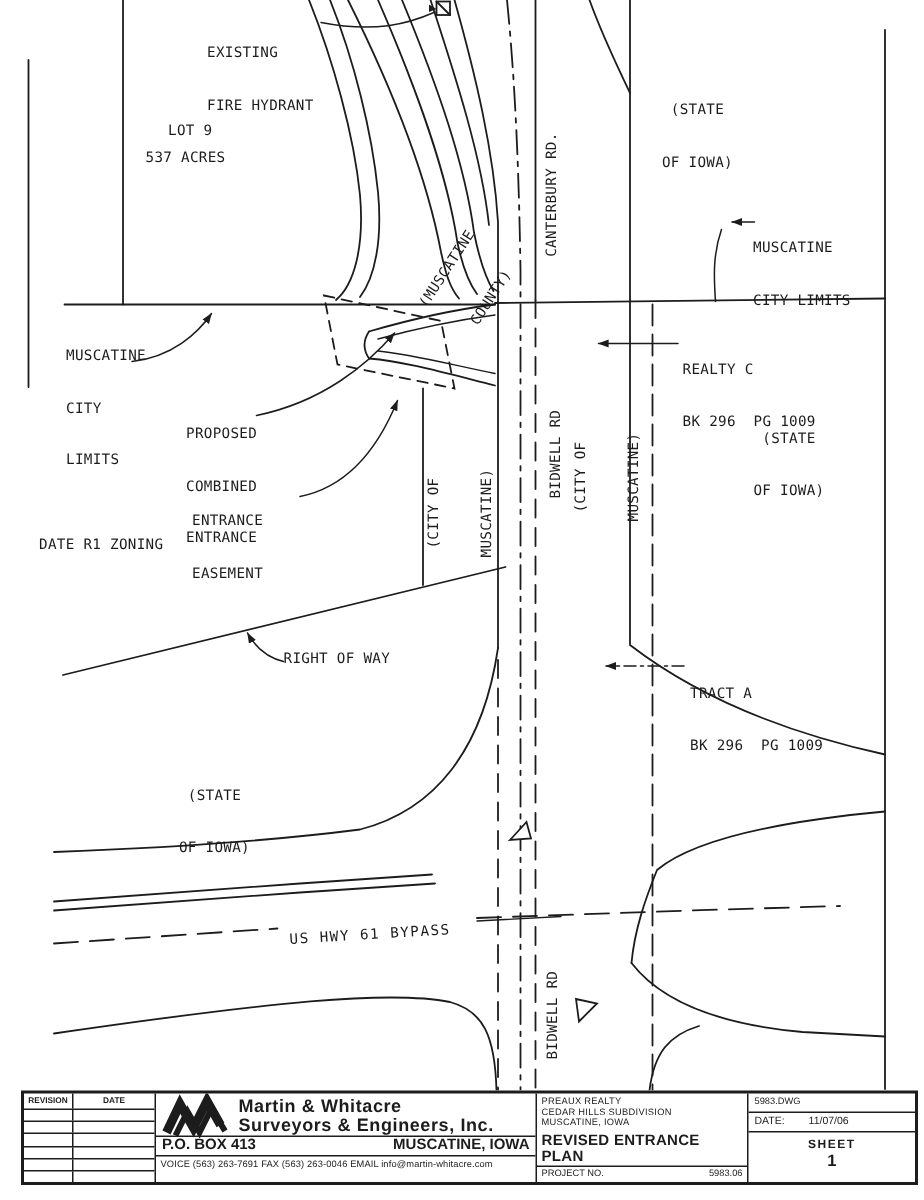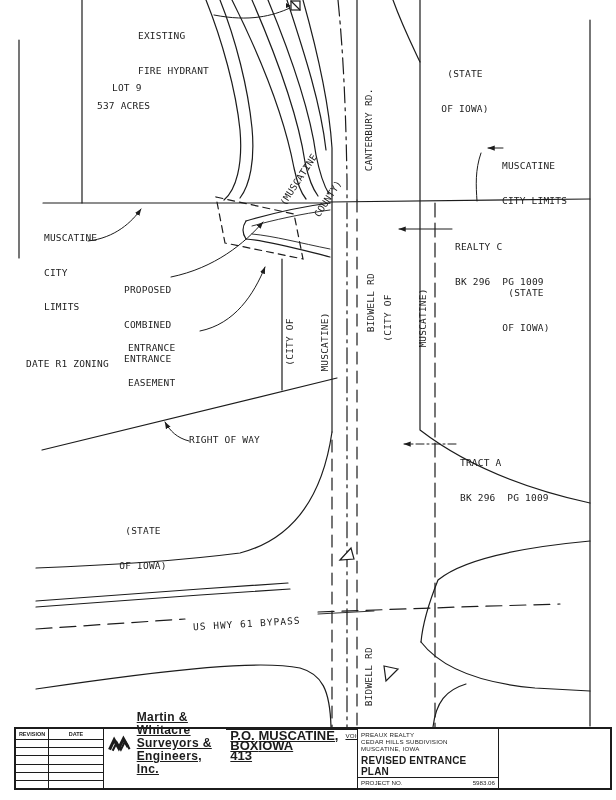--- a/index.html
+++ b/index.html
@@ -14,27 +14,27 @@
   #titleblock{position:absolute;left:14px;top:727px;width:598px;height:63px;
               border:2px solid #1c1c1c;display:flex;box-sizing:border-box;background:#fff;}
   .tb-sec{box-sizing:border-box;height:100%;}
   #revtable{width:88px;border-right:1.6px solid #1c1c1c;display:flex;flex-direction:column;}
   .rev-head{display:flex;border-bottom:1px solid #1c1c1c;height:10px;}
   .rev-head div{font-size:5.5px;font-weight:bold;text-align:center;line-height:10px;}
   .rev-col-a{width:38%;border-right:1px solid #1c1c1c;box-sizing:border-box;}
   .rev-col-b{width:62%;box-sizing:border-box;}
   .rev-row{flex:1;display:flex;border-bottom:1px solid #1c1c1c;}
   .rev-row:last-child{border-bottom:none;}
-  #company{width:254px;border-right:1.6px solid #1c1c1c;display:flex;text-decoration:underline;}
+  #company{width:254px;border-right:1.6px solid #1c1c1c;display:flex;flex-direction:column;}
   .co-top{display:flex;align-items:center;height:28px;padding:1px 2px 0 4px;box-sizing:border-box;}
   .co-names{margin-left:5px;}
   .co-n1{font-size:12px;font-weight:bold;letter-spacing:.4px;line-height:13px;}
   .co-n2{font-size:12px;font-weight:bold;letter-spacing:.4px;line-height:13px;}
   .co-mid{display:flex;justify-content:space-between;border-top:1px solid #1c1c1c;
-          padding:1px 4px;font-weight:bold;font-size:13px;line-height:10px;}
+          padding:1px 4px;font-weight:bold;font-size:10px;line-height:10px;}
   .co-bot{border-top:1px solid #1c1c1c;font-size:6.2px;padding:2px 2px 0 3px;
           letter-spacing:.1px;white-space:nowrap;overflow:hidden;}
   #project{width:141px;border-right:1.6px solid #1c1c1c;position:relative;
            padding:2px 3px;box-sizing:border-box;}
   .pr-small{font-size:6.2px;line-height:7px;letter-spacing:.2px;}
   .pr-title{font-size:10px;font-weight:bold;letter-spacing:.2px;margin-top:3px;}
   .pr-bottom{position:absolute;left:0;right:0;bottom:0;border-top:1px solid #1c1c1c;
              display:flex;justify-content:space-between;padding:1px 3px 2px 3px;
              font-size:6.2px;}
   #sheetbox{flex:1;display:flex;flex-direction:column;}
@@ -278,15 +278,26 @@
       <div class="pr-small">PREAUX REALTY</div>
       <div class="pr-small">CEDAR HILLS SUBDIVISION</div>
       <div class="pr-small">MUSCATINE, IOWA</div>
       <div class="pr-title">REVISED ENTRANCE PLAN</div>
       <div class="pr-bottom">
         <span>PROJECT NO.</span>
         <span>5983.06</span>
       </div>
     </div>
 
+    <div id="sheetbox" class="tb-sec">
+      <div class="sb-r1">5983.DWG</div>
+      <div class="sb-r2">
+        <span>DATE:</span>
+        <span>11/07/06</span>
+      </div>
+      <div class="sb-r3">
+        <div class="sb-sheet">SHEET</div>
+        <div class="sb-num">1</div>
+      </div>
+    </div>
 
   </div>
 </div>
 
 </body></html>

